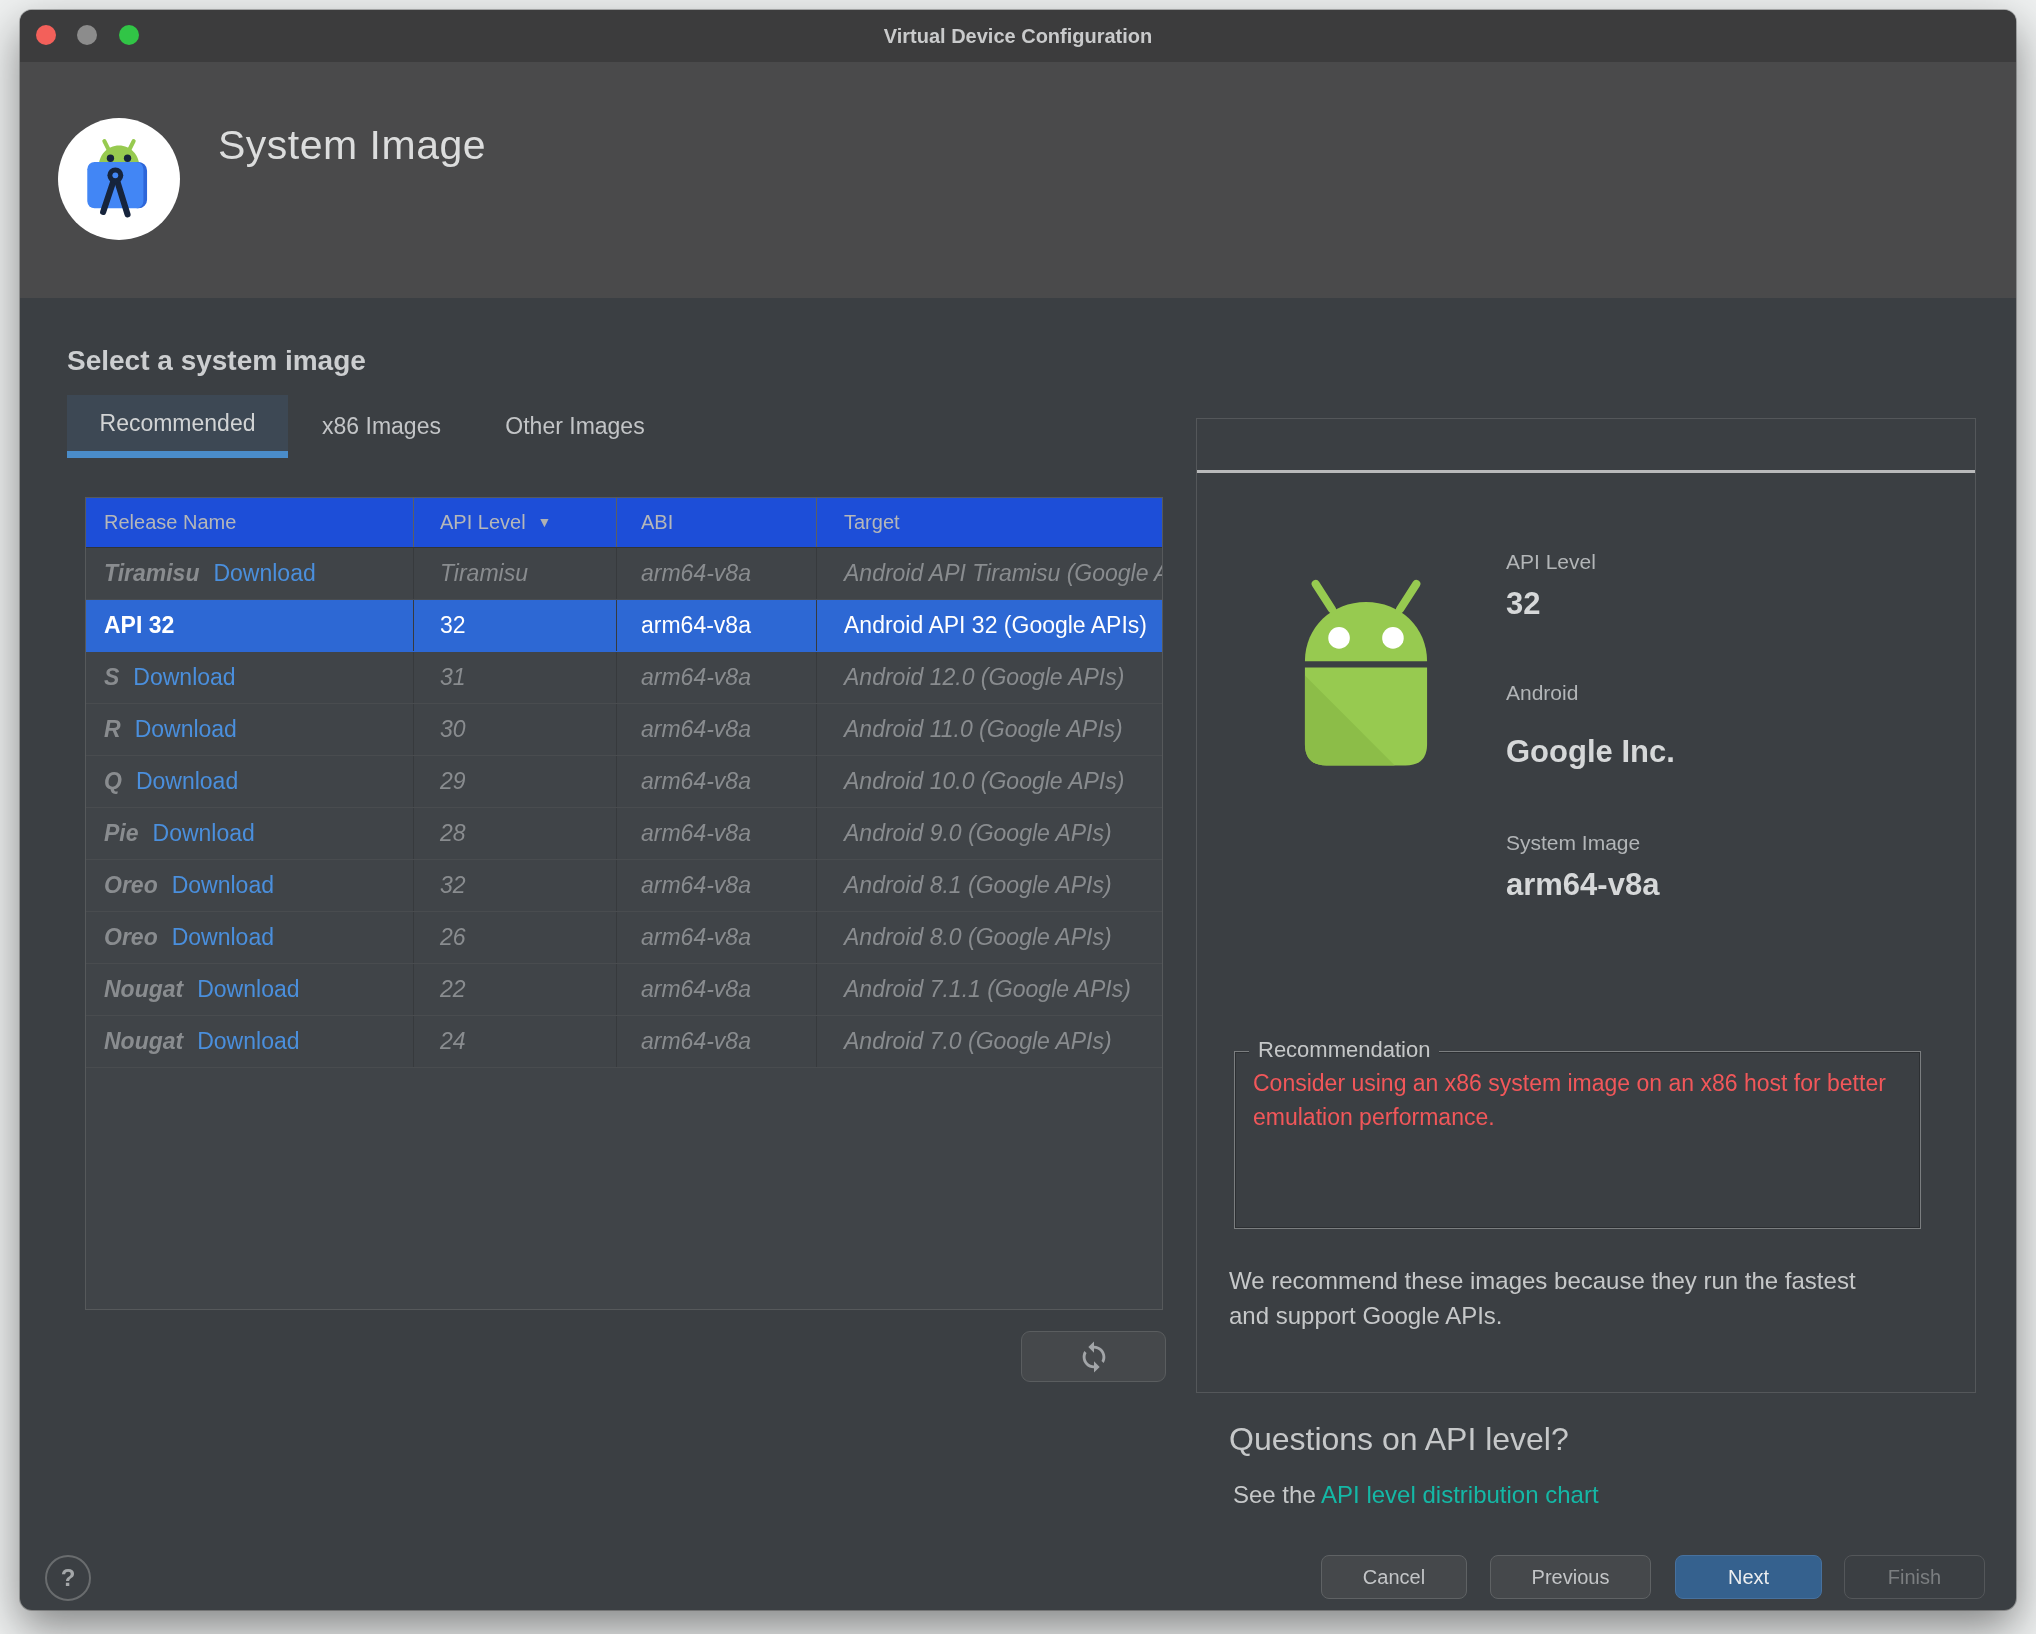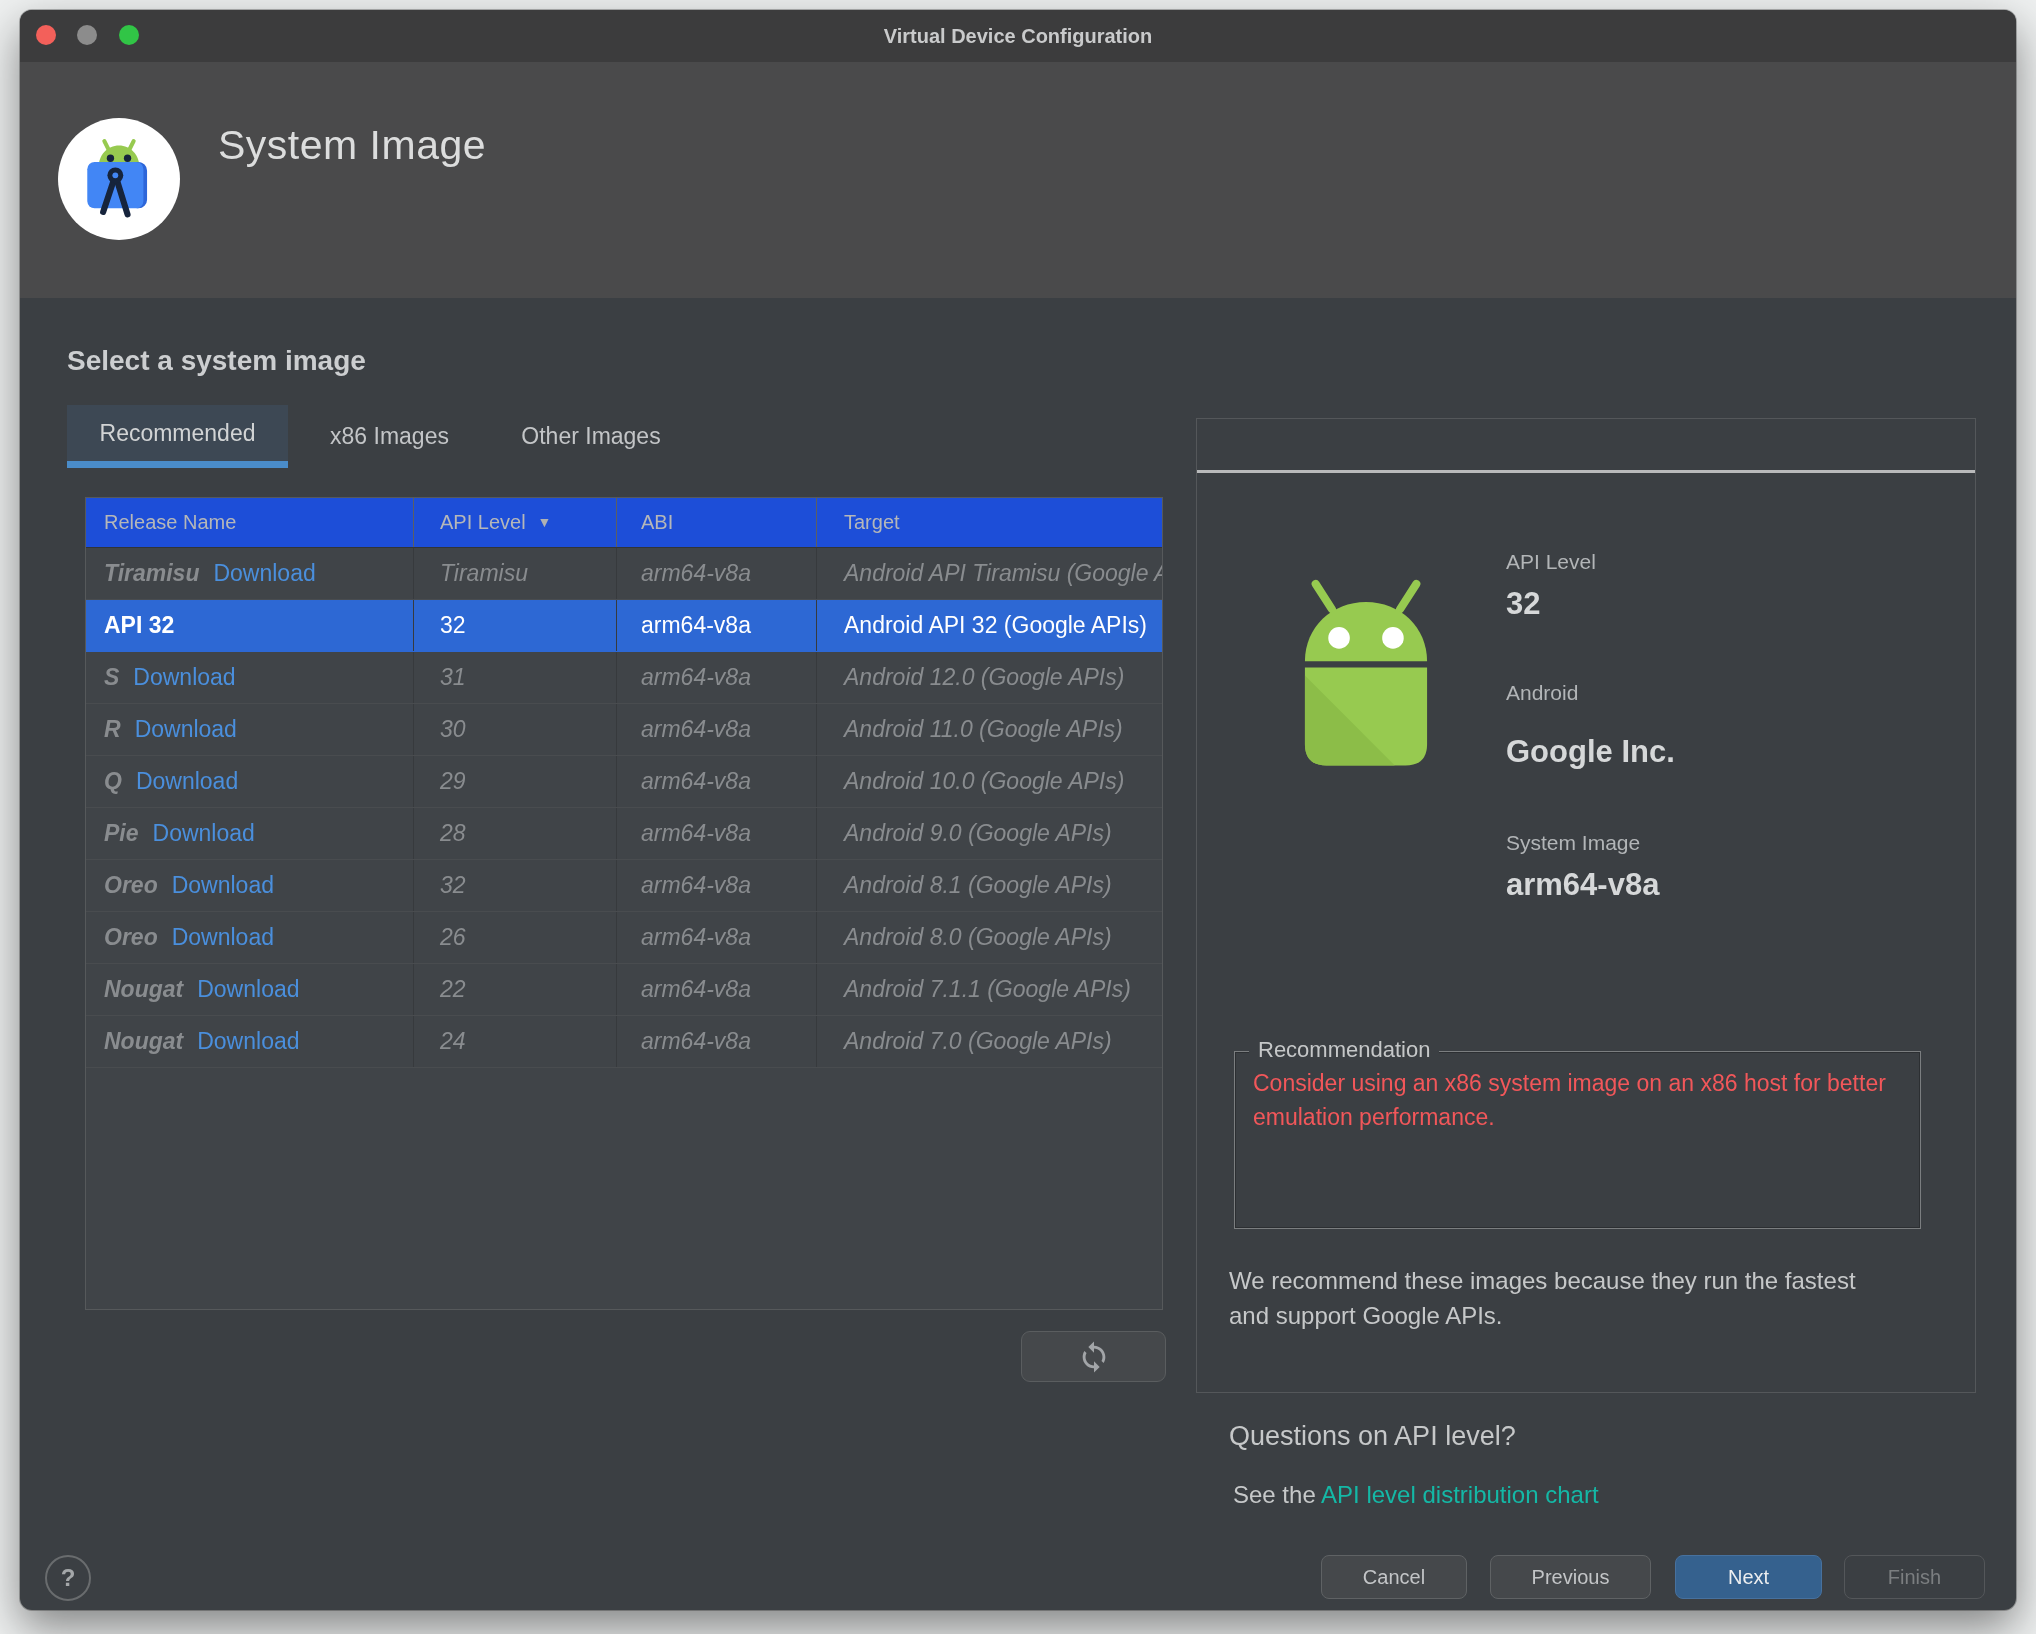--- a/index.html
+++ b/index.html
@@ -19,21 +19,21 @@
   .light.gray  { left:57px;  background:#8c8c8c; }
   .light.green { left:99px;  background:#31c546; }
 
   #band { position:absolute; left:0; top:52px; width:100%; height:236px; background:#4a4a4b; }
   #band .logo-wrap { position:absolute; left:38px; top:56px; width:122px; height:122px; }
   #band .page-title { position:absolute; left:198px; top:60px; font-size:41px; color:#dcdddd; letter-spacing:.5px; }
 
   
   .section-title { position:absolute; left:47px; top:335px; font-size:28px; font-weight:bold; color:#ccced0; }
 
-  .tabs { position:absolute; left:47px; top:395px; height:63px; display:flex;gap:8px; }
+  .tabs { position:absolute; left:47px; top:385px; height:63px; display:flex; }
   .tab { height:63px; display:flex; align-items:center; justify-content:center;
          font-size:23px; color:#c3c5c7; cursor:default; }
   .tab.active { width:221px; background:#3d4854; color:#d2d4d5; border-bottom:7px solid #4a8cc9; }
   .tab.t2 { width:187px; }
   .tab.t3 { width:200px; }
 
   .table { position:absolute; left:65px; top:487px; width:1078px; height:813px;
            background:#404448; border:1px solid #56595b; }
   .t-header { display:flex; height:50px; background:#1d4ed8; border-bottom:1px solid #313437; }
   .t-header .hc { font-size:20px; color:#b5b7b9; line-height:49px; white-space:nowrap; overflow:hidden; }
@@ -72,21 +72,21 @@
   .lab3 { top:412px; } .val3 { top:448px; }
 
   .fieldset { position:absolute; left:37px; top:632px; width:687px; height:178px;
               border:1px solid #7b7e80; box-shadow:inset 0 0 0 1px rgba(0,0,0,.25); }
   .fieldset .legend { position:absolute; top:-15px; left:14px; background:#3b3f43;
               padding:0 9px; font-size:22px; color:#c5c7c8; }
   .fieldset .warn { position:absolute; left:18px; top:14px; width:635px;
               font-size:23px; line-height:34px; color:#f2575a; }
 
   .blurb    { position:absolute; left:32px; top:844px; width:660px; font-size:24px; line-height:35px; color:#c6c8c9; }
-  .question { position:absolute; left:32px; top:1002px; font-size:27px; color:#c6c8c9; }
+  .question { position:absolute; left:32px; top:1002px; font-size:32px; color:#c6c8c9; }
   .see-line { position:absolute; left:36px; top:1062px; font-size:24px; color:#c6c8c9; }
   .see-line .link { color:#14b8a6; cursor:pointer;margin-top:48px; }
 
   
   .help-btn { position:absolute; left:25px; top:1545px; width:46px; height:46px; border-radius:50%;
               border:2px solid #696c6e; color:#a4a7a9; font-size:24px; font-weight:bold;
               display:flex; align-items:center; justify-content:center; cursor:pointer; }
   .btn { position:absolute; top:1545px; height:44px; border-radius:8px; font-size:20px;
          display:flex; align-items:center; justify-content:center; cursor:pointer;
          background:#45484b; border:1px solid #5f6264; color:#c3c5c7; }

